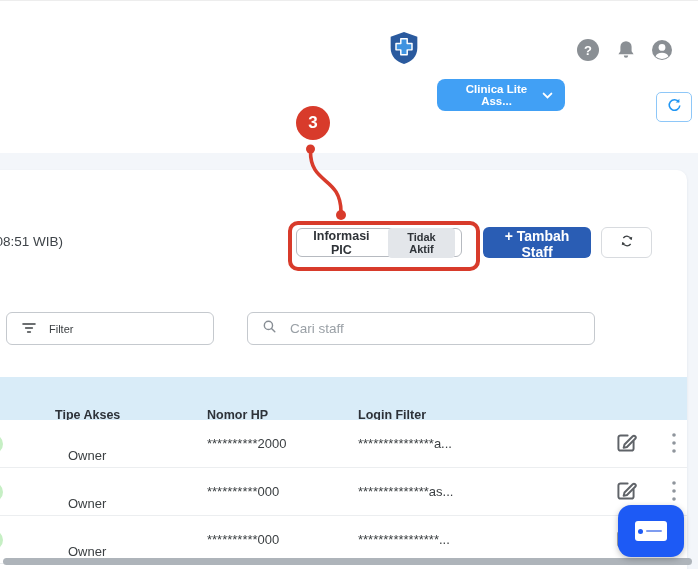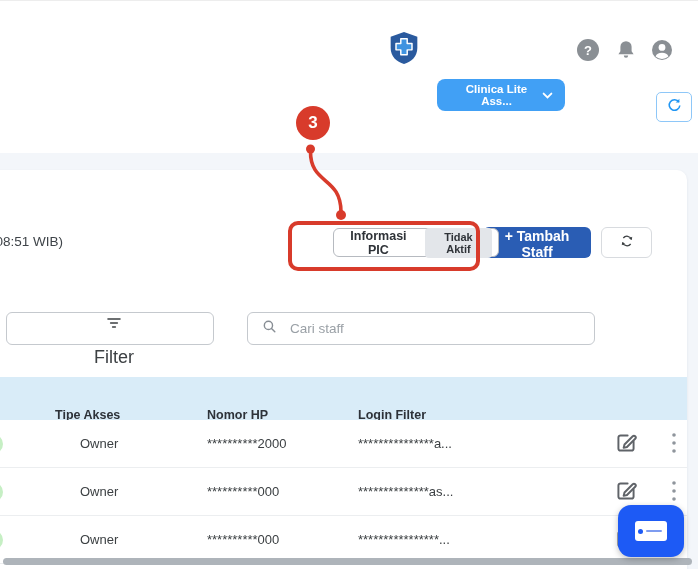--- a/index.html
+++ b/index.html
@@ -33,52 +33,52 @@
   .annotation-badge{position:absolute;left:296px;top:106px;width:34px;height:34px;border-radius:50%;
                     background:#d83b2b;color:#fff;font-weight:bold;font-size:17px;display:flex;
                     align-items:center;justify-content:center;z-index:7;}
   .connector-svg{position:absolute;left:0;top:0;width:698px;height:569px;pointer-events:none;z-index:6;}
   .highlight-box{position:absolute;left:288px;top:221px;width:184px;height:42px;border:4px solid #d83b2b;
                  border-radius:10px;z-index:5;pointer-events:none;}
 
   
   .pic-btn{position:absolute;left:296px;top:228px;width:166px;height:29px;background:#fff;
            border:1.5px solid #b6bac0;border-radius:6px;display:flex;align-items:center;
-           justify-content:center;gap:8px;cursor:pointer;font-family:inherit;z-index:4;margin-left:37px;}
+           justify-content:center;gap:8px;cursor:pointer;font-family:inherit;z-index:4;}
   .pic-label{font-size:12.5px;font-weight:bold;color:#2f3338;}
   .status-badge{background:#e3e6ea;border-radius:4px;font-size:11px;font-weight:bold;
                 color:#2f3338;padding:3px 7px;}
   .tambah-btn{position:absolute;left:483px;top:227px;width:108px;height:31px;background:#2a5db4;
               color:#fff;border:none;border-radius:6px;font-weight:bold;font-size:14px;
               cursor:pointer;font-family:inherit;}
   .sync-btn{position:absolute;left:601px;top:227px;width:51px;height:31px;background:#fff;
             border:1px solid #d8dbdf;border-radius:6px;display:flex;align-items:center;
             justify-content:center;cursor:pointer;}
 
   
   .filter-btn{position:absolute;left:6px;top:312px;width:208px;height:33px;background:#fff;
               border:1px solid #c5c9ce;border-radius:6px;display:flex;align-items:center;gap:12px;
-              padding-left:14px;cursor:pointer;font-size:18px;color:#3c4043;font-family:inherit;
-              box-sizing:border-box;flex-direction:column;}
+              padding-left:14px;cursor:pointer;font-size:11px;color:#3c4043;font-family:inherit;
+              box-sizing:border-box;}
   .search-box{position:absolute;left:227px;top:312px;width:348px;height:33px;background:#fff;
               border:1px solid #c5c9ce;border-radius:6px;display:flex;align-items:center;gap:10px;
               padding-left:13px;box-sizing:border-box;margin-left:20px;}
   .search-box input{border:none;outline:none;font-size:13.5px;color:#3c4043;width:280px;
                     font-family:inherit;background:transparent;}
   .search-box input::placeholder{color:#9aa0a6;}
 
   
   .thead{position:absolute;left:0;top:377px;width:687px;height:43px;background:#d9ecf8;}
   .th{position:absolute;top:31px;font-weight:bold;font-size:12.5px;color:#2d3239;}
   .th1{left:55px;} .th2{left:207px;} .th3{left:358px;}
   .row{position:absolute;left:0;width:687px;height:48px;background:#fff;
        border-bottom:1px solid #eceef0;box-sizing:border-box;}
   .row1{top:420px;} .row2{top:468px;} .row3{top:516px;}
   .cell{position:absolute;top:16px;font-size:13px;color:#3c4043;white-space:nowrap;}
-  .c-tipe{left:80px;} .c-hp{left:207px;} .c-email{left:358px;}
+  .c-tipe{left:68px;margin-top:12px;} .c-hp{left:207px;} .c-email{left:358px;}
   .green-dot{position:absolute;left:-17px;top:14px;width:20px;height:20px;border-radius:50%;
              background:#c6efc4;}
   .edit-btn{position:absolute;left:612px;top:10px;width:28px;height:28px;background:none;
             border:none;cursor:pointer;padding:0;}
   .menu-btn{position:absolute;left:664px;top:11px;width:20px;height:26px;background:none;
             border:none;cursor:pointer;padding:0;}
 
   .scrollbar{position:absolute;left:3px;top:558px;width:689px;height:7px;background:#aeb4ba;
              border-radius:4px;z-index:6;cursor:pointer;}
 

